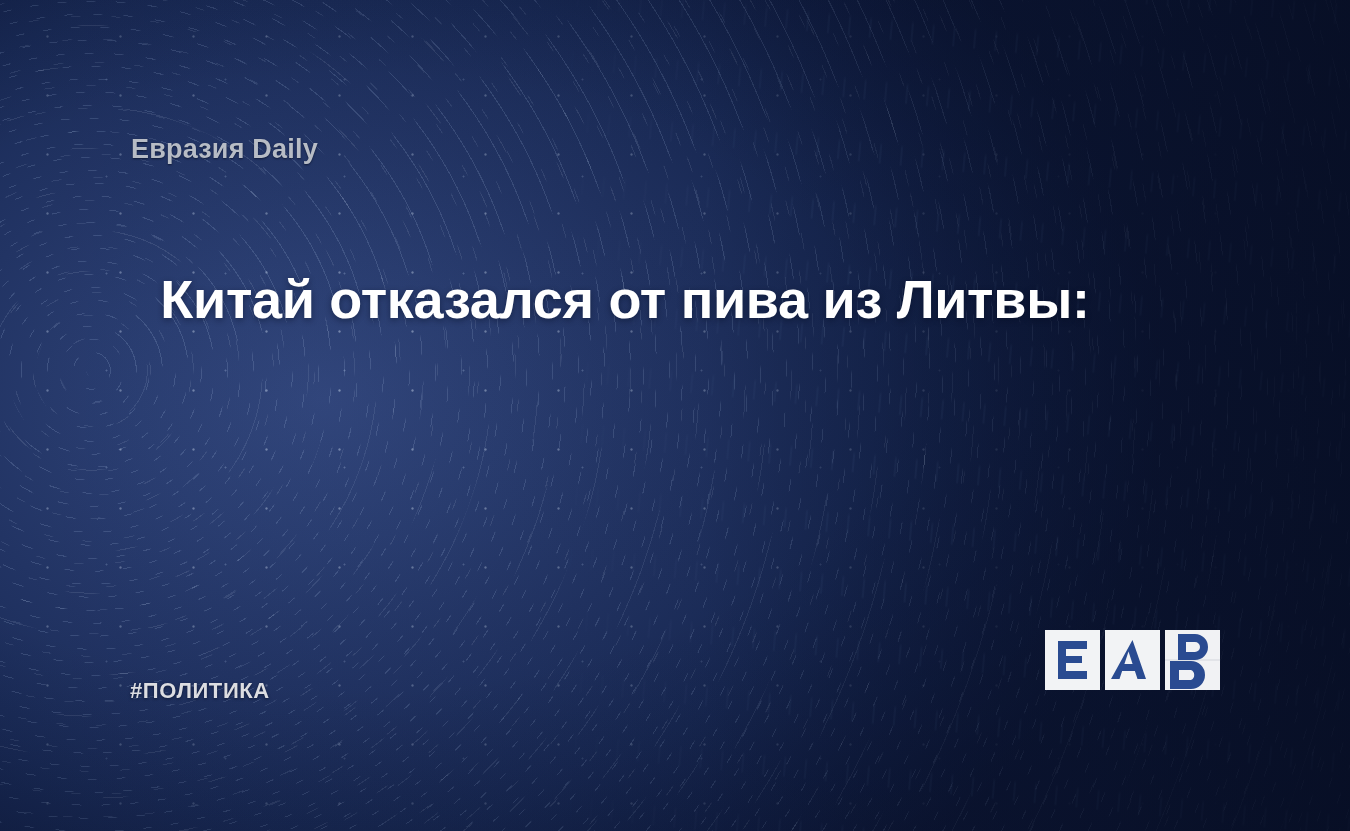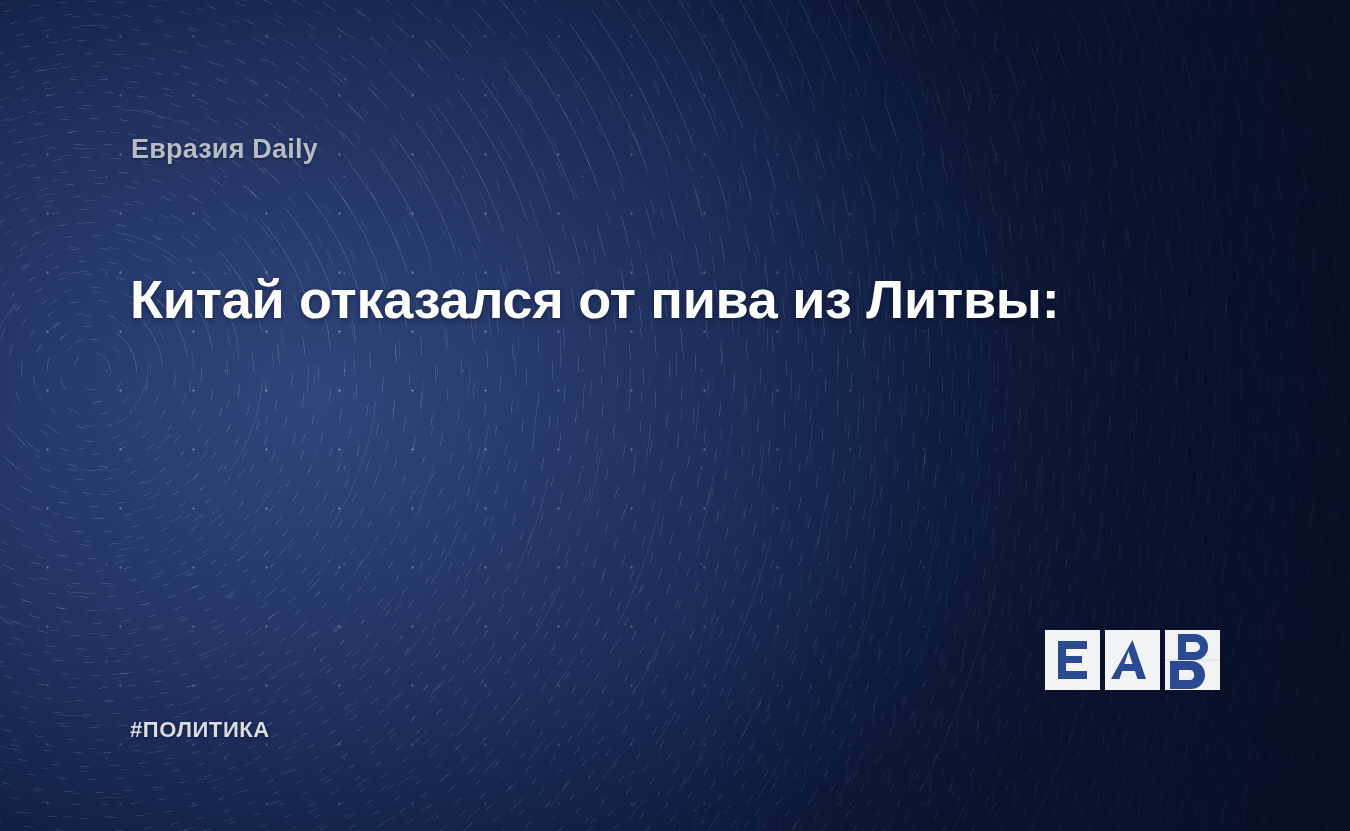--- a/index.html
+++ b/index.html
@@ -175,33 +175,32 @@
     top: 262px;
     width: 990px;
     margin: 0;
     font-size: 54px;
     line-height: 74px;
     font-weight: bold;
     color: #ffffff;
     letter-spacing: -0.3px;
     text-shadow: 0 2px 6px rgba(4,10,30,0.45);
   }
-  .headline .hl-line { display: block; }
+  .headline .hl-line { display: block; text-align: center; }
 
   .hashtag {
     position: absolute;
     left: 130px;
     top: 678px;
     font-size: 22px;
     font-weight: bold;
     letter-spacing: 0.6px;
     color: #dcdde1;
     white-space: nowrap;
     text-shadow: 0 1px 3px rgba(4,10,28,0.6);
-    margin-top: 39px;
   }
 
   
   .logo {
     position: absolute;
     left: 1045px;
     top: 630px;
     width: 175px;
     height: 60px;
   }

